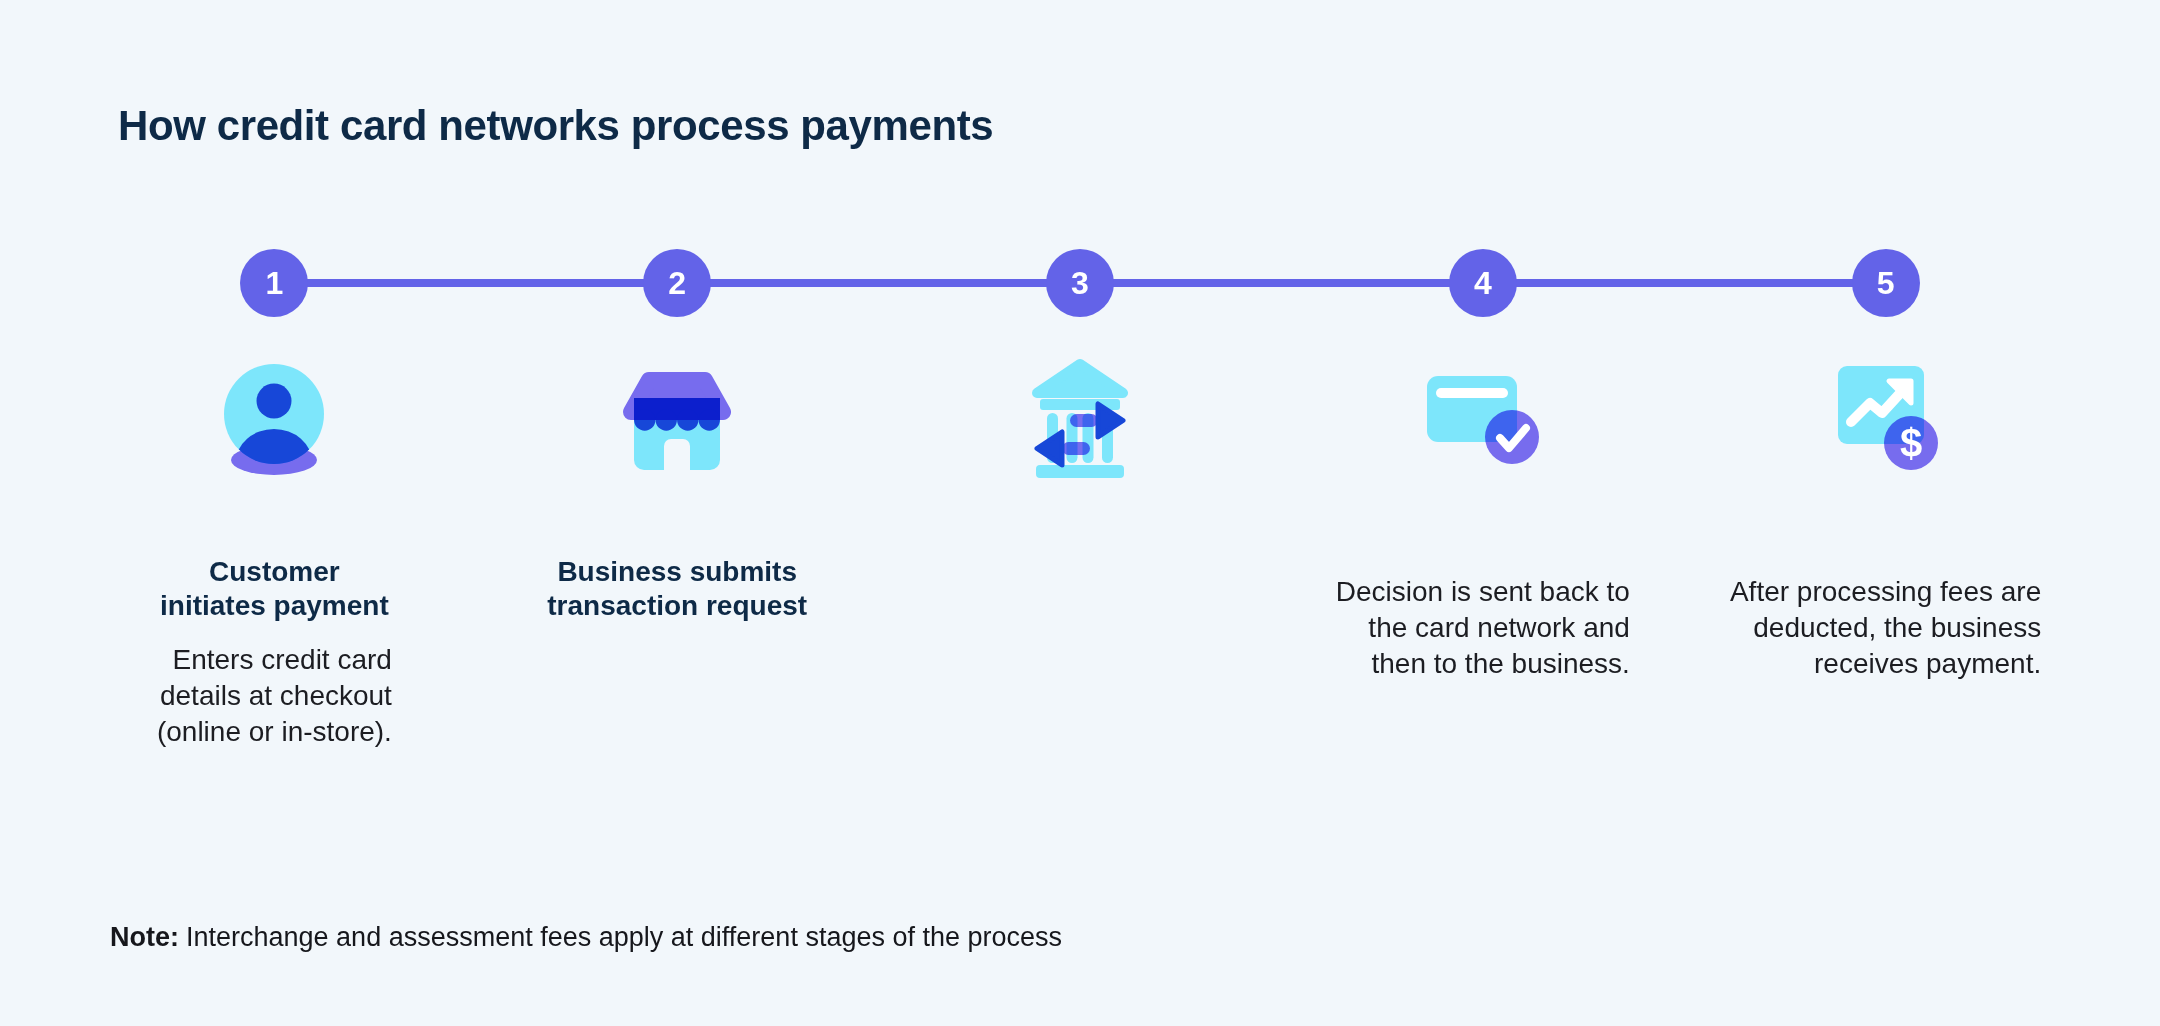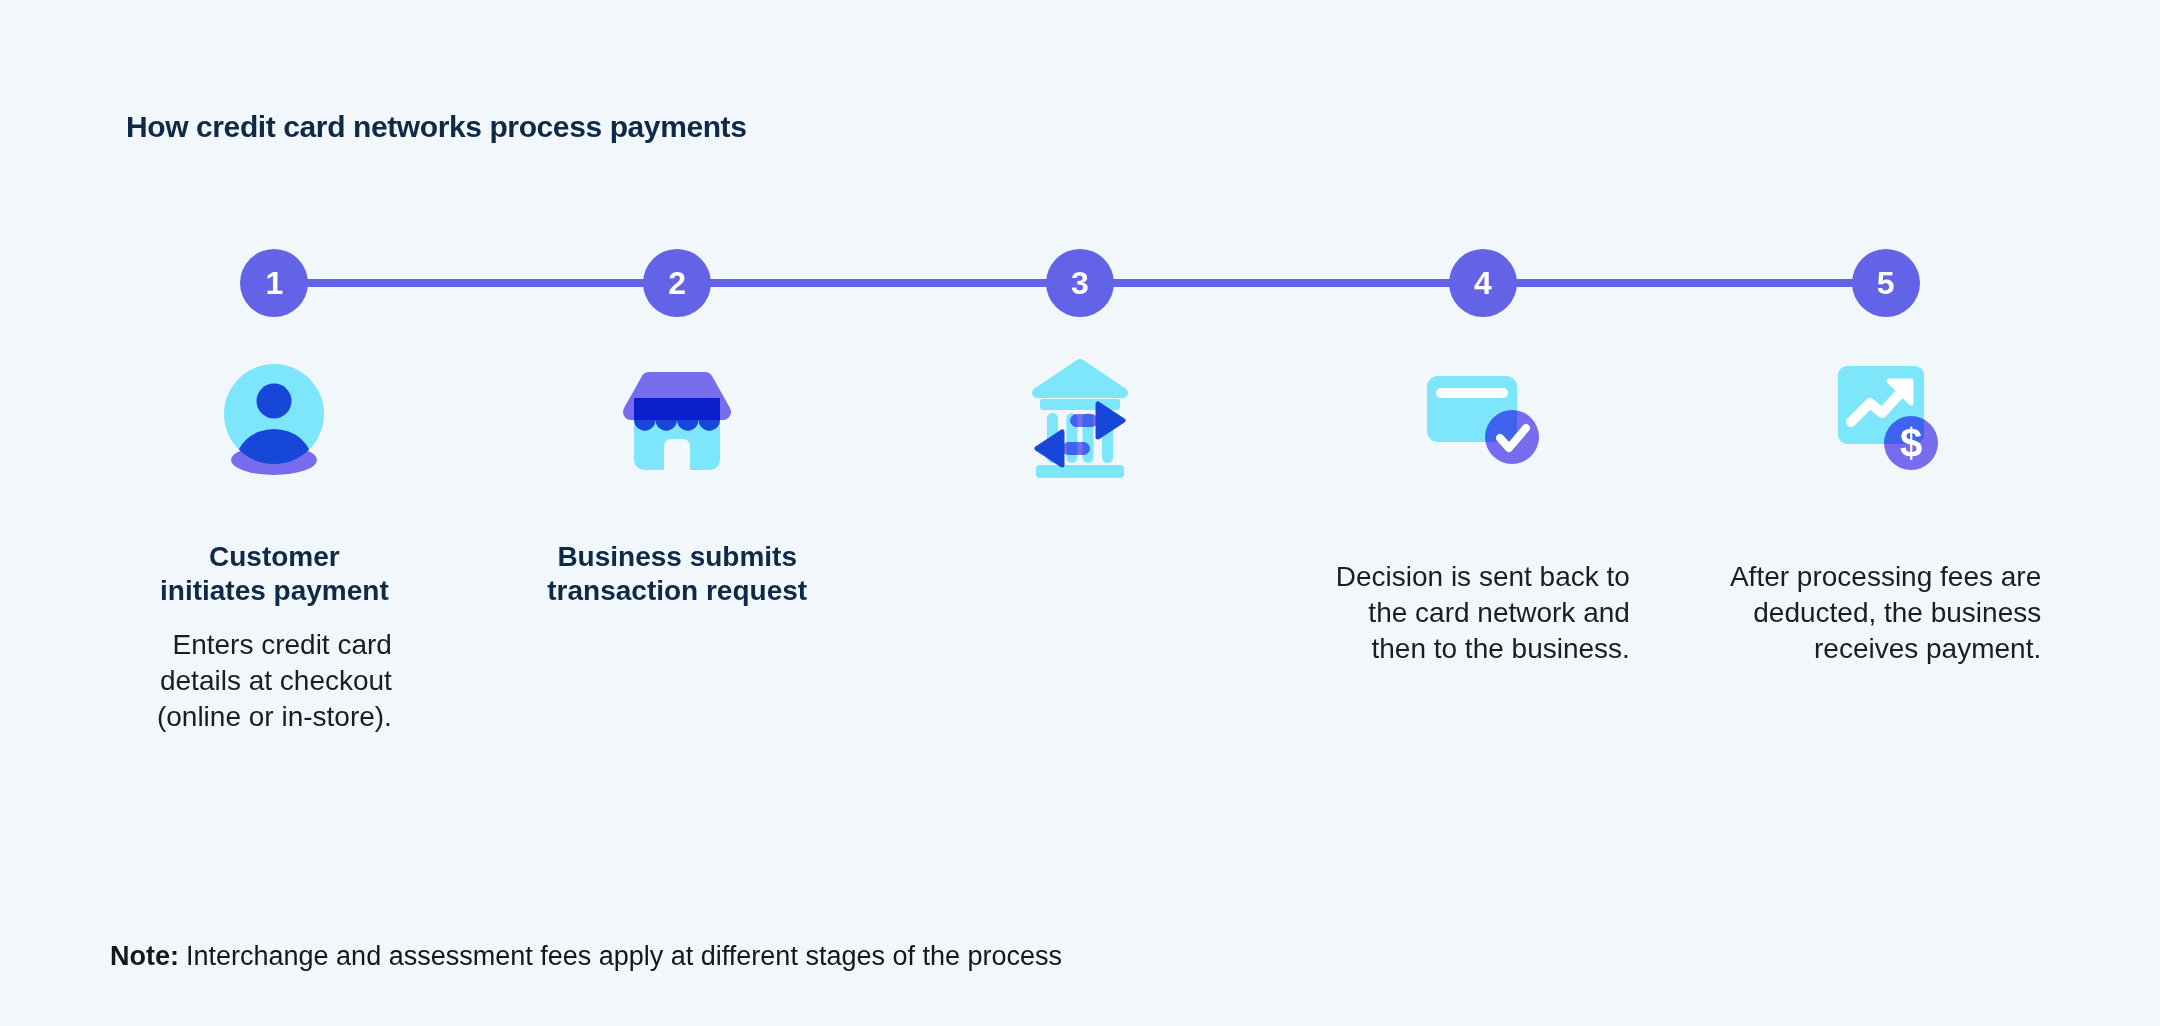--- a/index.html
+++ b/index.html
@@ -3,52 +3,52 @@
 <meta charset="utf-8">
 <style>
   html,body{margin:0;padding:0;}
   body{
     width:2160px;height:1026px;position:relative;overflow:hidden;
     background:#f2f7fb;
     font-family:"Liberation Sans", sans-serif;
     color:#1c1d22;
   }
   .page-title{
-    position:absolute;left:110px;top:94px;margin:16px;
-    font-size:30px;font-weight:700;letter-spacing:-0.4px;
+    position:absolute;left:110px;top:94px;margin:8px;
+    font-size:42px;font-weight:700;letter-spacing:-0.4px;
     color:#0e2a47;
   }
   .timeline-line{
     position:absolute;left:274px;top:279px;width:1612px;height:8px;
     background:#6363e8;border-radius:4px;
   }
   .row{position:absolute;left:73px;width:2014px;display:flex;}
   .cell{flex:1 1 0;display:flex;flex-direction:column;align-items:center;}
   .circles-row{top:249px;}
   .icons-row{top:358px;}
-  .text-row{top:540px;}
+  .text-row{top:555px;}
   .step-number{
     width:68px;height:68px;border-radius:50%;
     background:#6363e8;color:#ffffff;
     font-size:32px;font-weight:600;
     display:flex;align-items:center;justify-content:center;
     position:relative;z-index:2;
   }
   .icon svg{width:120px;height:120px;display:block;}
   .blend{mix-blend-mode:multiply;}
   .step-title{
     margin:0;font-size:28px;font-weight:700;line-height:34px;
     color:#0e2a47;text-align:center;white-space:pre-line;
   }
   .step-desc{
     margin:19px 0 0;font-size:28px;font-weight:400;line-height:36px;
     color:#1c1d22;text-align:right;white-space:pre-line;
   }
   .note{
-    position:absolute;left:110px;top:912px;font-size:27px;line-height:34px;
+    position:absolute;left:110px;top:893px;font-size:27px;line-height:34px;
     color:#16171c;
   }
   .note-label{font-weight:700;}
   .note-text{margin-left:7px;}
 </style>
 </head>
 <body>
 
 <h1 class="page-title">How credit card networks process payments</h1>
 

